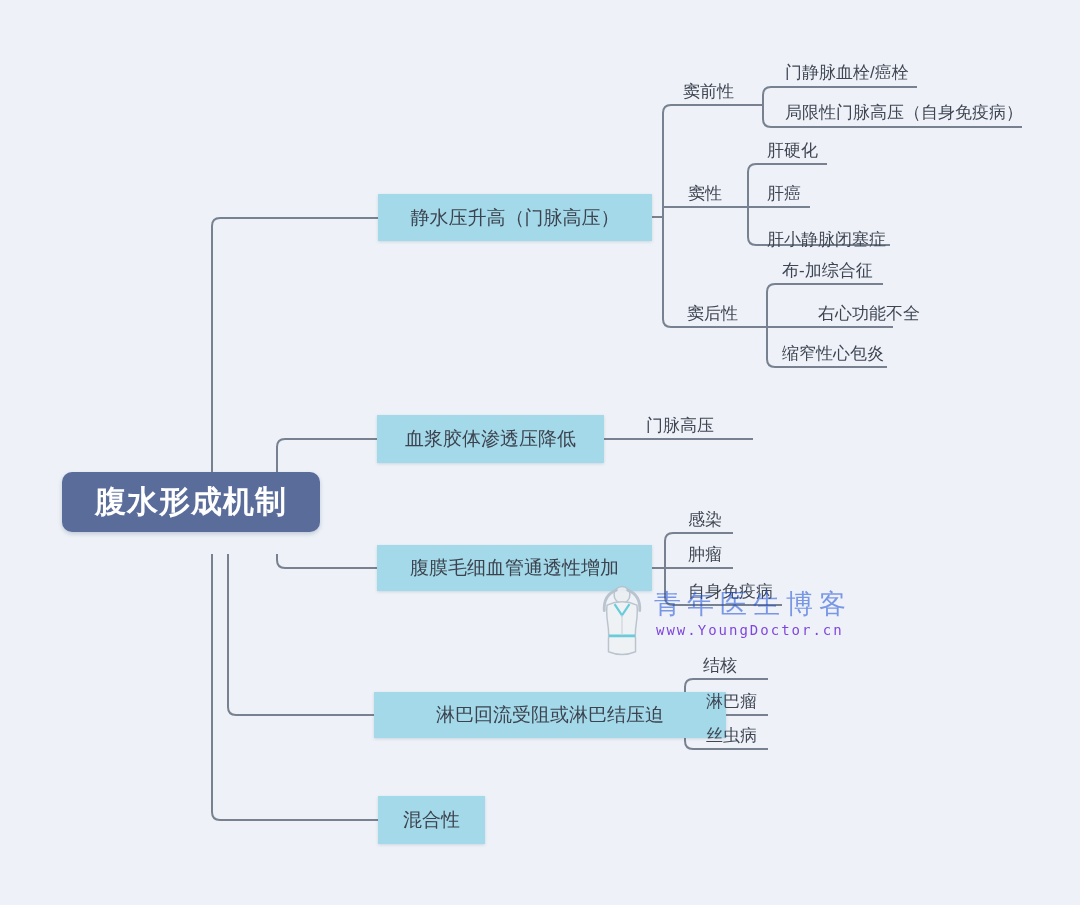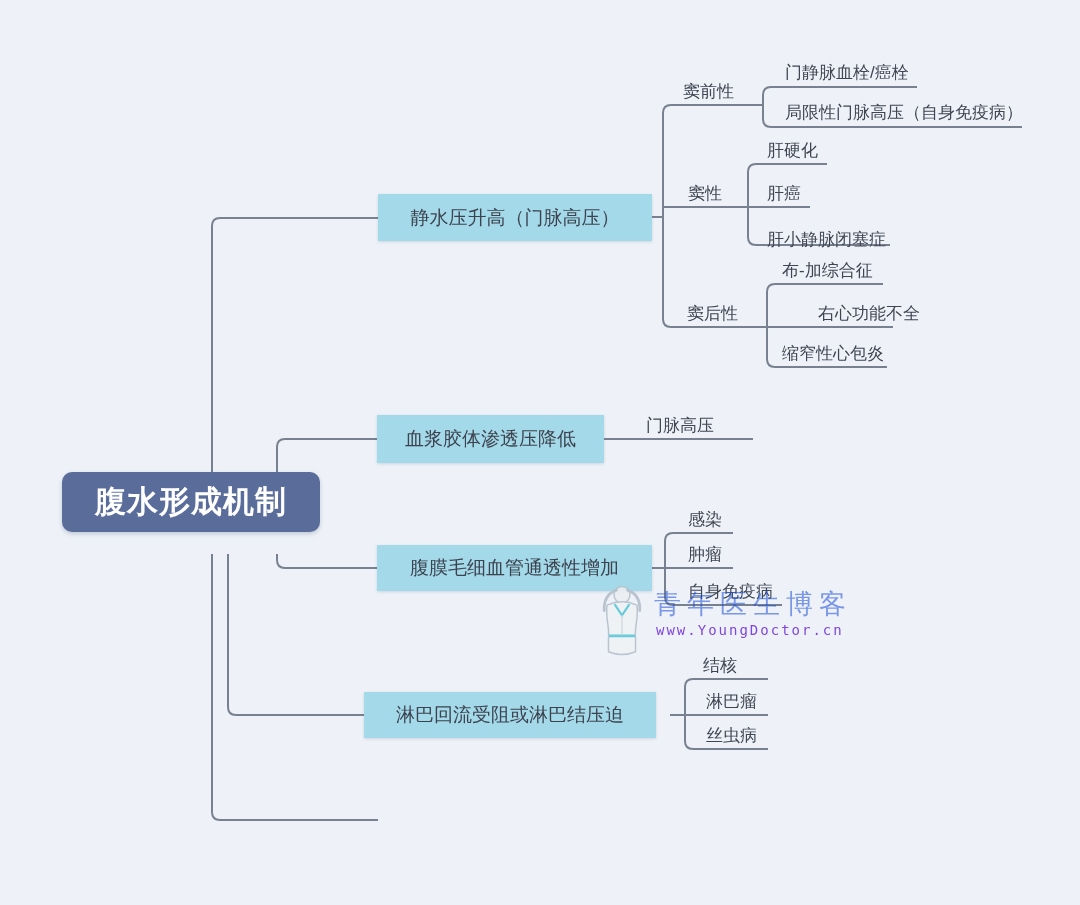--- a/index.html
+++ b/index.html
@@ -78,22 +78,23 @@
   </svg>
 
   <div class="root-box" style="left:62px;top:472px;width:258px;height:60px;">腹水形成机制</div>
 
   <div class="branch-box" style="left:378px;top:194px;width:274px;height:47px;">静水压升高（门脉高压）</div>
 
   <div class="branch-box" style="left:377px;top:415px;width:227px;height:48px;">血浆胶体渗透压降低</div>
 
   <div class="branch-box" style="left:377px;top:545px;width:275px;height:46px;">腹膜毛细血管通透性增加</div>
 
-  <div class="branch-box" style="left:364px;top:692px;width:292px;height:46px;">淋巴回流受阻或淋巴结压迫</div>
+  <div class="branch-box" style="left:374px;top:692px;width:352px;height:46px;">淋巴回流受阻或淋巴结压迫</div>
 
+  <div class="branch-box" style="left:378px;top:796px;width:107px;height:48px;">混合性</div>
 
   <div class="label" style="left:683px;top:83px;text-align:right;">窦前性</div>
   <div class="label" style="left:785px;top:64px;">门静脉血栓/癌栓</div>
   <div class="label" style="left:785px;top:104px;">局限性门脉高压（自身免疫病）</div>
 
   <div class="label" style="left:688px;top:185px;">窦性</div>
   <div class="label" style="left:767px;top:142px;">肝硬化</div>
   <div class="label" style="left:767px;top:185px;">肝癌</div>
   <div class="label" style="left:767px;top:231px;">肝小静脉闭塞症</div>
 

